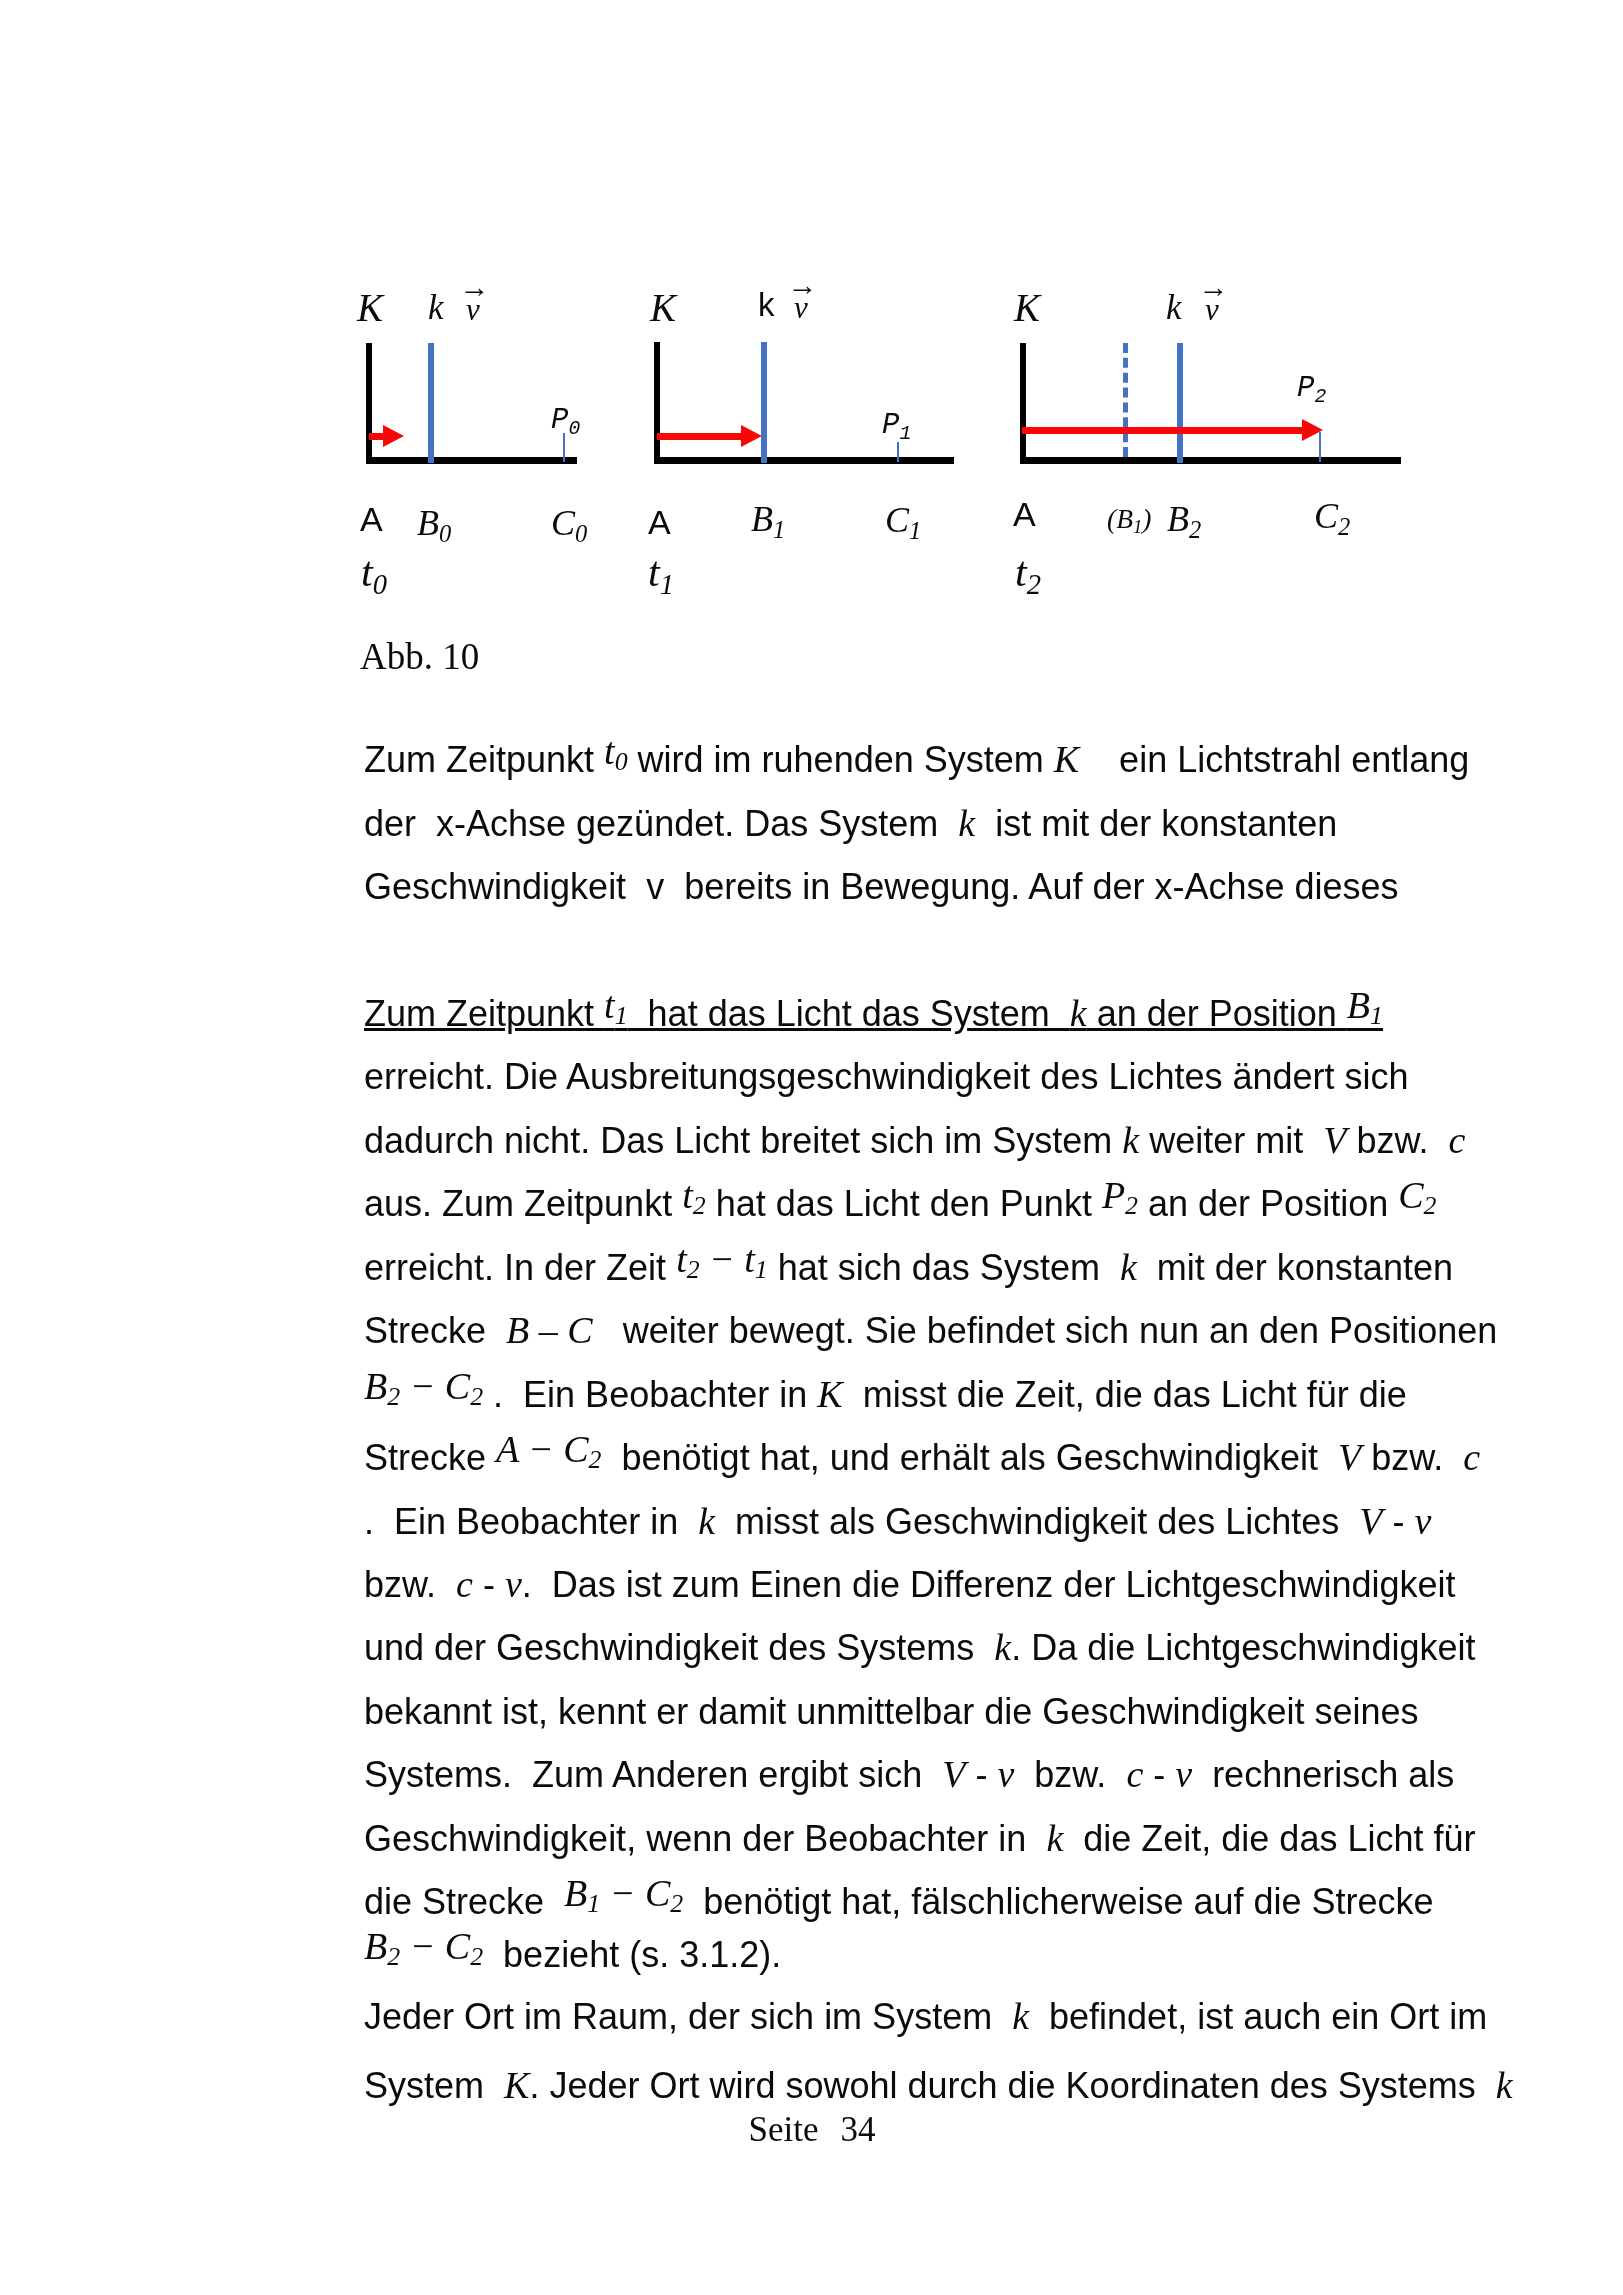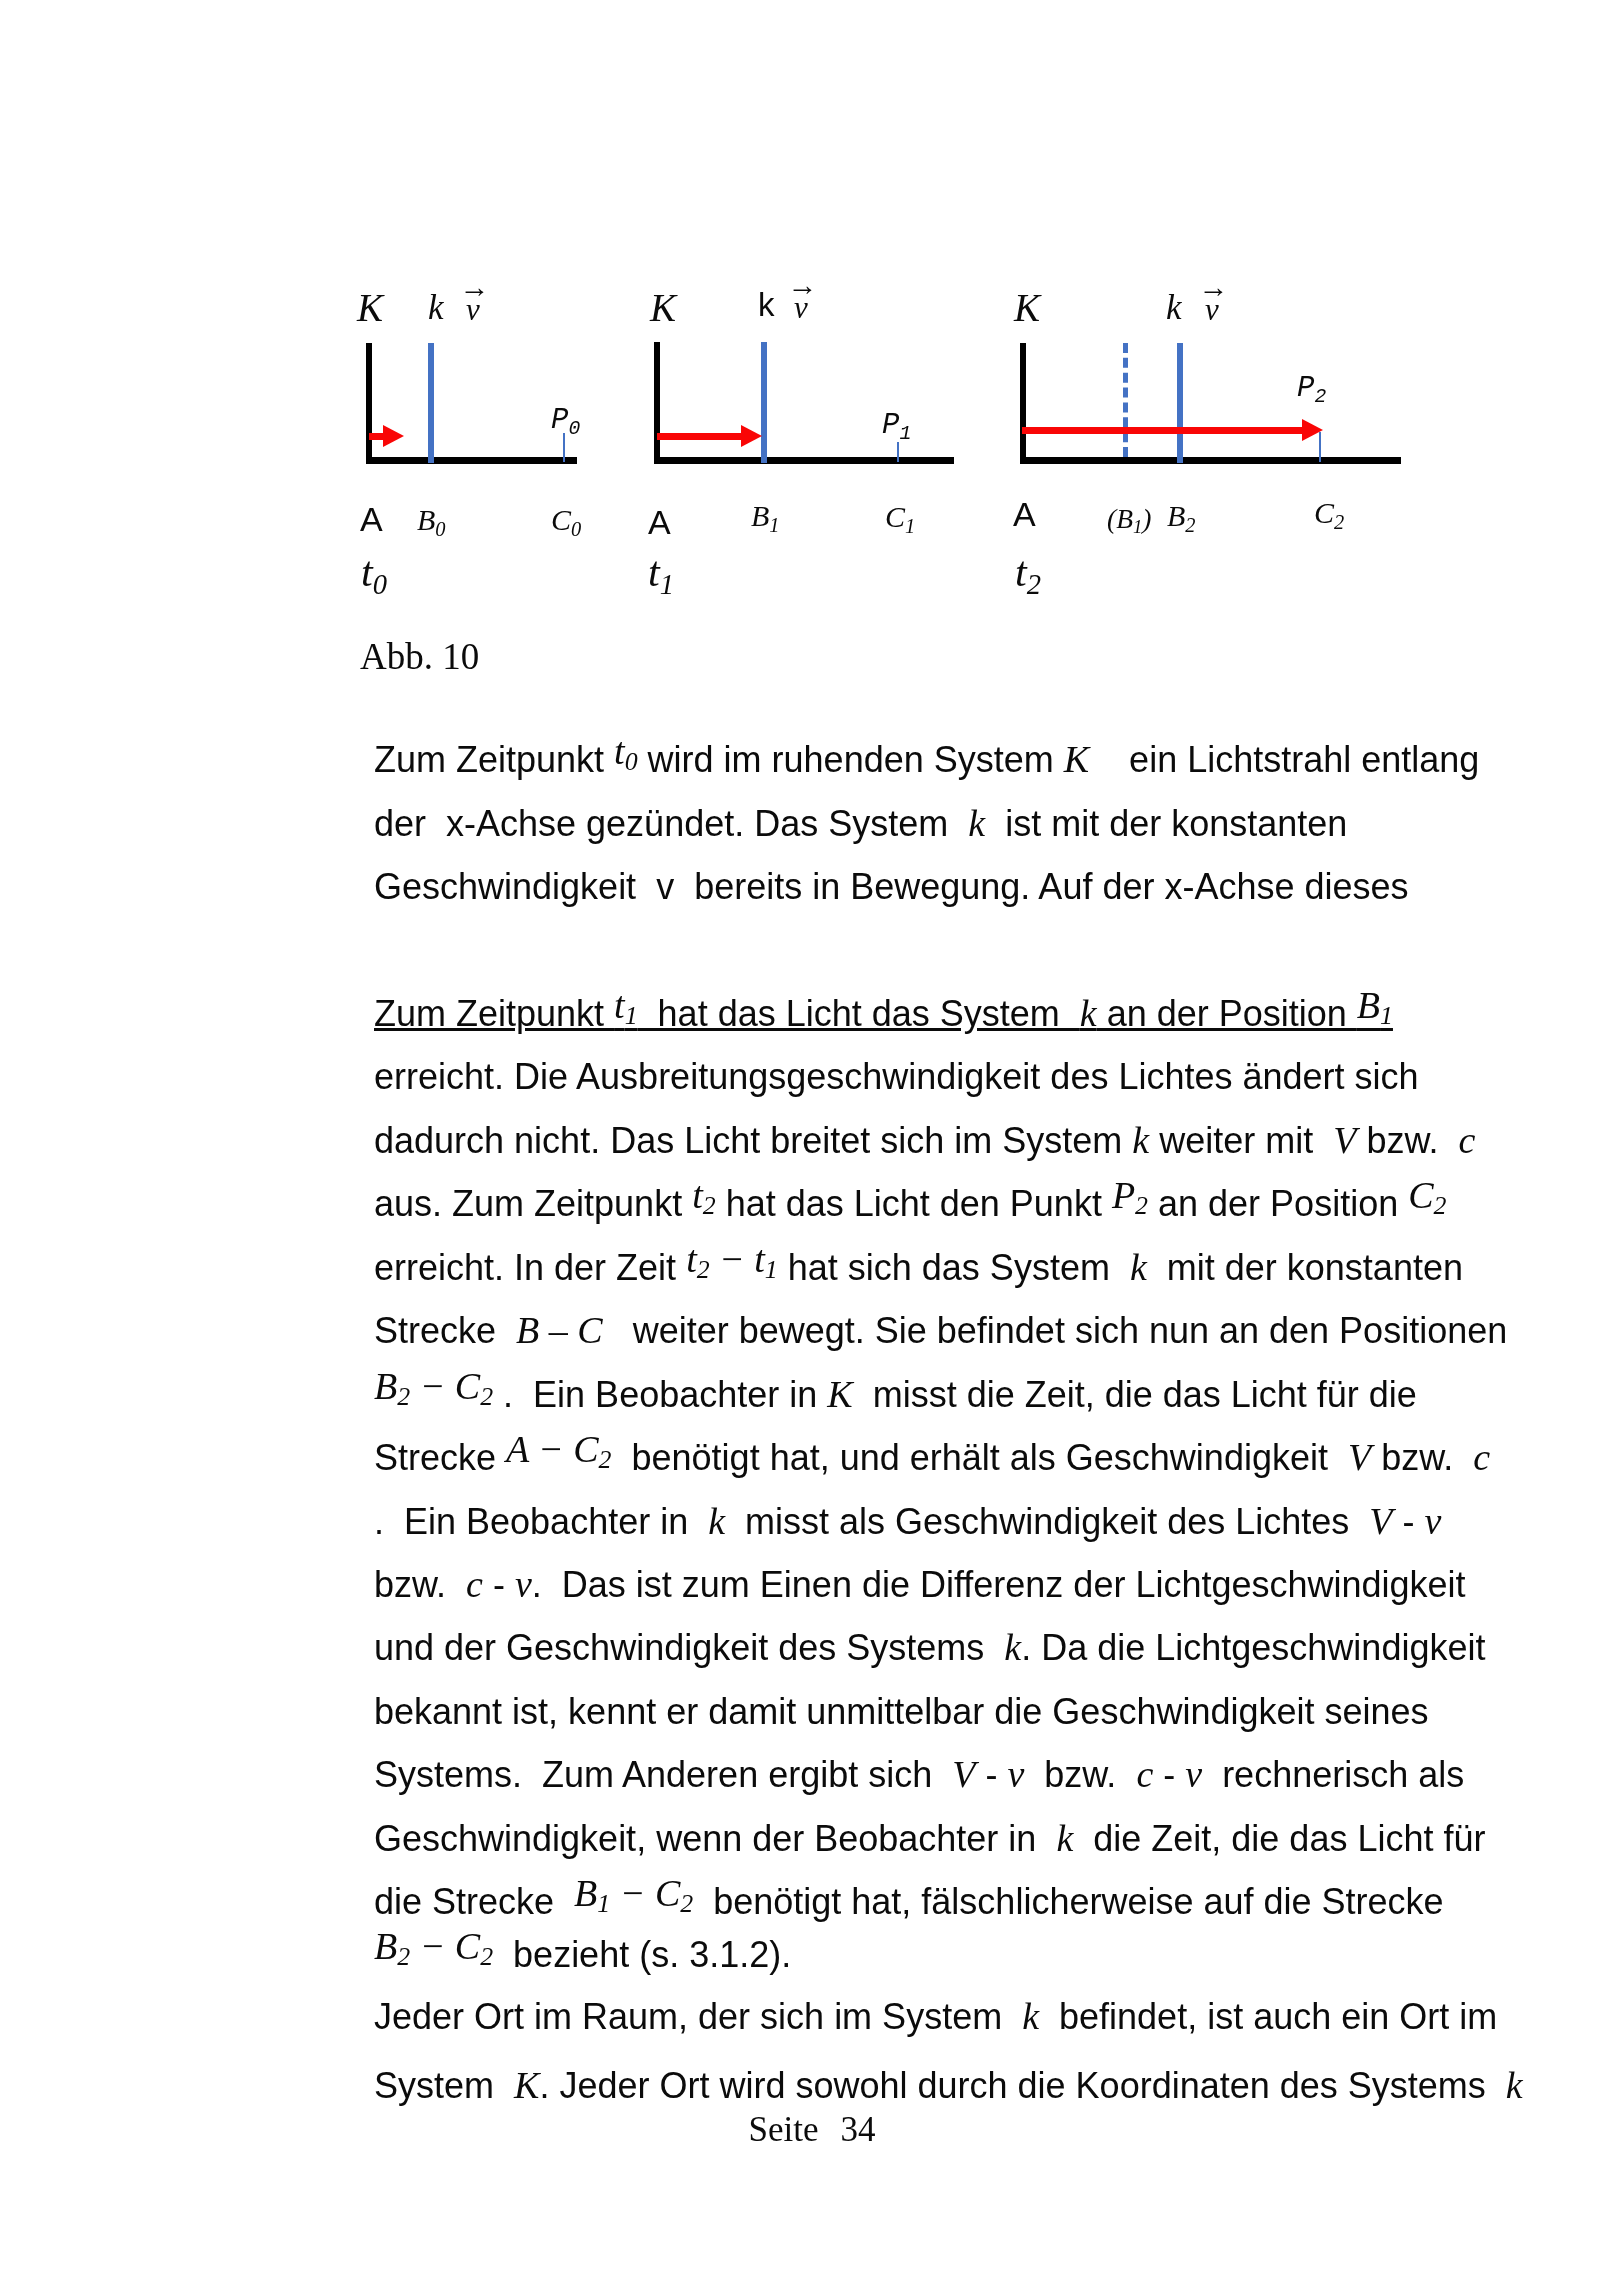--- a/index.html
+++ b/index.html
@@ -13,38 +13,38 @@
   }
   
   .abs { position:absolute; }
   .flbl { position:absolute; font-family:"Liberation Serif", serif; font-style:italic; font-size:39px; line-height:1; }
   .klbl { position:absolute; font-family:"Liberation Serif", serif; font-style:italic; font-size:35px; line-height:1; }
   .klbl-sans { position:absolute; font-family:"Liberation Sans", sans-serif; font-style:normal; font-size:33px; line-height:1; }
   .vlbl { position:absolute; font-family:"Liberation Serif", serif; font-style:italic; font-size:31px; line-height:1; }
   .vec-arrow { position:absolute; left:-6.5px; top:-22px; font-style:normal; font-size:30px; line-height:1; }
   .plbl { position:absolute; font-family:Liberation Mono, monospace; font-style:italic; font-size:29px; line-height:1;text-align:center; }
   .albl { position:absolute; font-family:"Liberation Sans", sans-serif; font-size:34px; line-height:1; }
-  .bclbl { position:absolute; font-family:"Liberation Serif", serif; font-style:italic; font-size:30px; line-height:1; }
+  .bclbl { position:absolute; font-family:"Liberation Serif", serif; font-style:italic; font-size:36px; line-height:1; }
   .bclbl-small { position:absolute; font-family:"Liberation Serif", serif; font-style:italic; font-size:27.5px; line-height:1; }
   .tlbl { position:absolute; font-family:"Liberation Serif", serif; font-style:italic; font-size:42px; line-height:1; }
   .sub { font-size:0.68em; vertical-align:-0.28em; font-style:italic; }
   .yaxis { position:absolute; width:5.9px; background:#000; }
   .xaxis { position:absolute; height:6.5px; background:#000; }
   .bluev { position:absolute; width:5.9px; background:var(--blue,#4472C4); }
   .dashv { position:absolute; width:0; border-left:5.9px dashed var(--blue,#4472C4); }
   .tickv { position:absolute; width:2px; background:var(--blue,#4472C4); }
   .rayshaft { position:absolute; height:6.5px; background:var(--red,#f90606); }
   .rayhead { position:absolute; width:0; height:0;
              border-left:21px solid var(--red,#f90606);
              border-top:11px solid transparent;
              border-bottom:11px solid transparent; }
   
   .caption { position:absolute; left:360px; top:638px; font-family:"Liberation Serif", serif; font-size:37px; line-height:1; }
   .body-text { position:absolute; left:0; top:0; width:100%; height:100%; }
-  .tline { position:absolute; left:374px; height:63px; line-height:63px; font-size:36px; white-space:pre; }
+  .tline { position:absolute; left:364px; height:63px; line-height:63px; font-size:36px; white-space:pre; }
   .math { font-family:"Liberation Serif", serif; font-style:italic; font-size:38px; }
   .sansit { font-family:"Liberation Sans", sans-serif !important; font-style:italic; }
   .raised { position:relative; top:-8.5px; }
   .msub { font-size:0.68em; vertical-align:-0.24em; }
   .footer { position:absolute; left:0; top:2112px; width:100%; text-align:center;
             font-family:"Liberation Serif", serif; font-size:35px; line-height:1; }
   .fgap { display:inline-block; width:22px; }
 </style>
 </head>
 <body>

